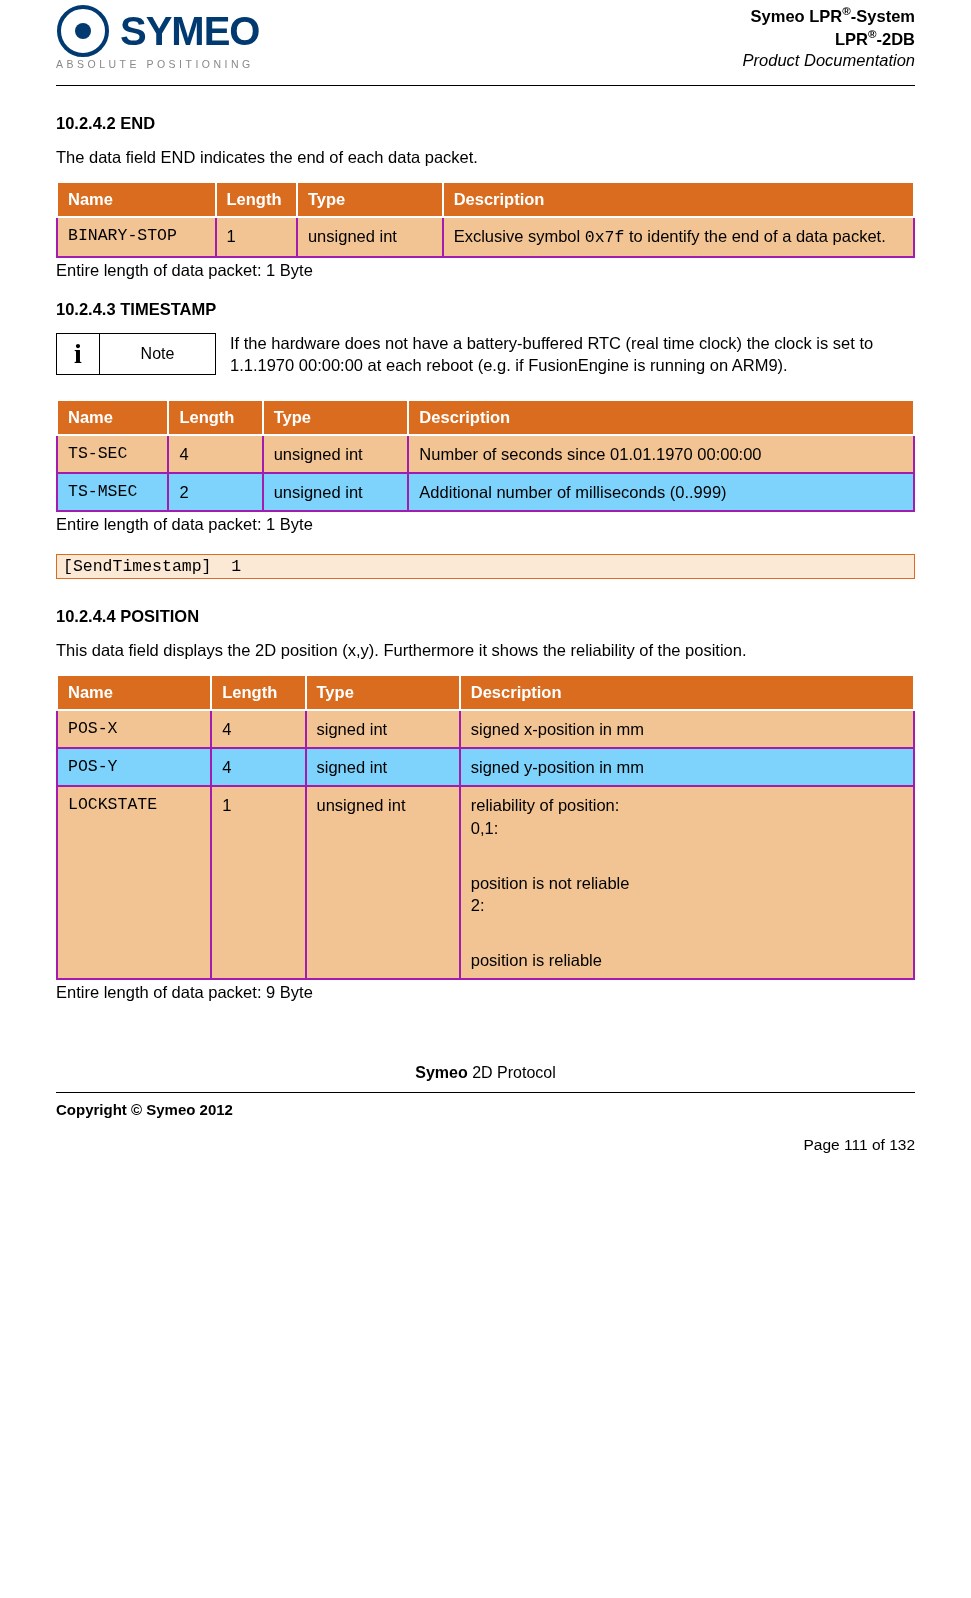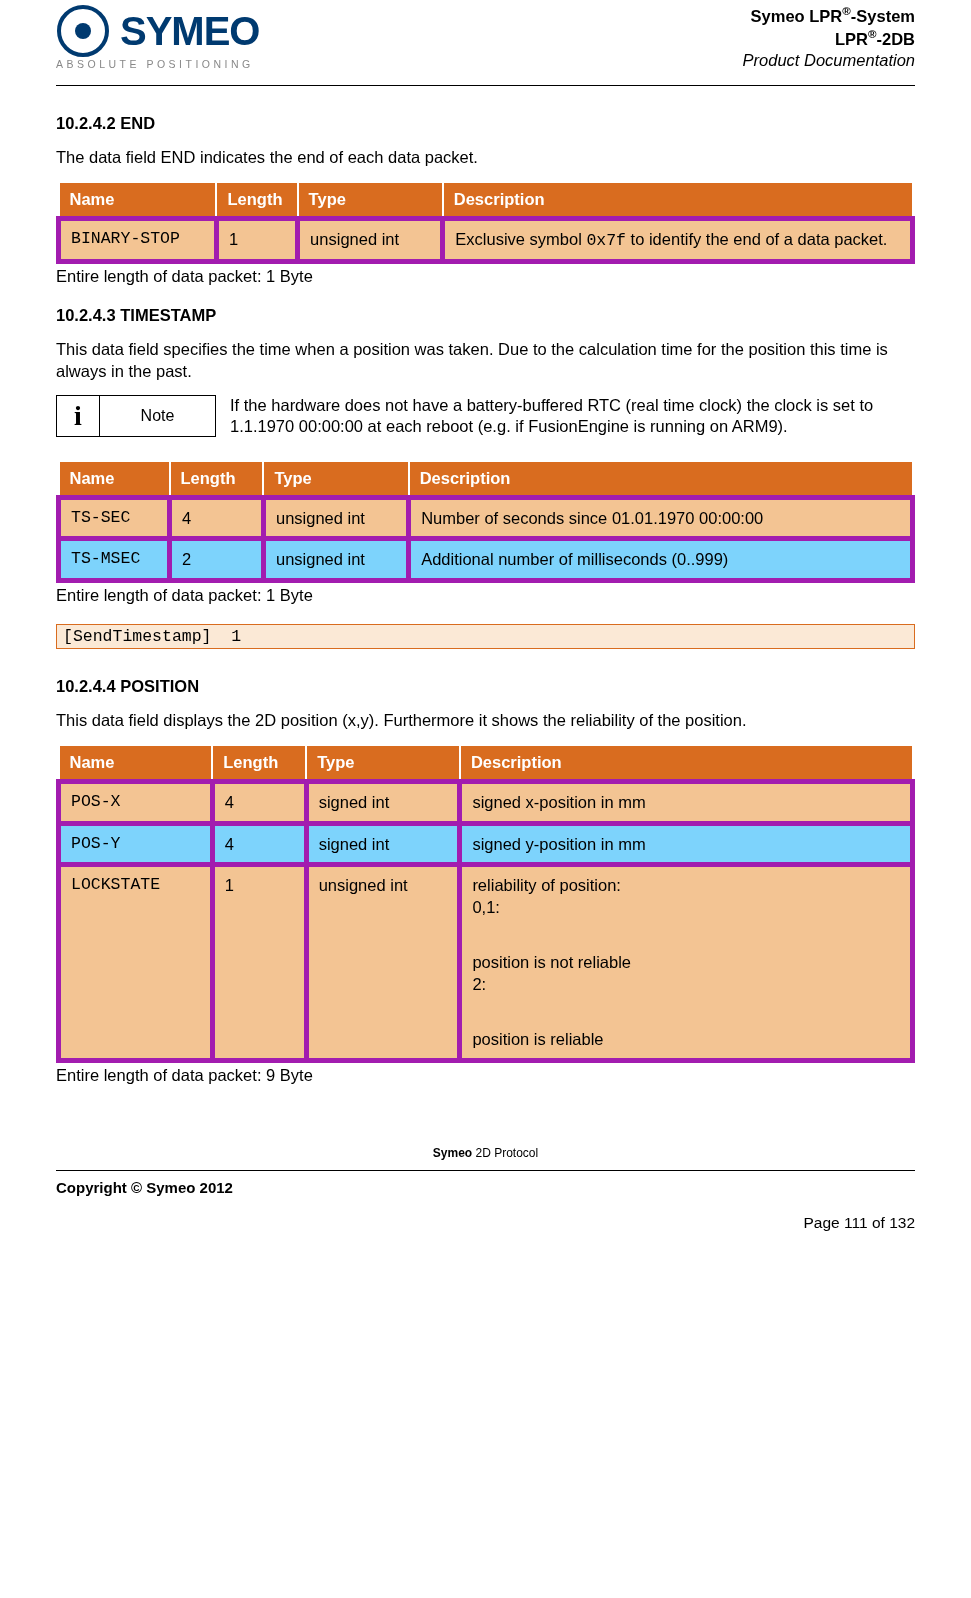--- a/index.html
+++ b/index.html
@@ -89,21 +89,21 @@
     background: #d96c1f;
     color: #fff;
     text-align: left;
     font-weight: bold;
     padding: 7px 10px;
     border: 2px solid #fff;
     font-size: 16.5px;
   }
   table.data td {
     padding: 7px 10px;
-    border: 5px solid #a21caf;
+    border: 2px solid #a21caf;
     vertical-align: top;
     font-size: 16.5px;
     line-height: 1.35;
   }
   table.data tr.row-dark td { background: #f3c493; }
   table.data tr.row-light td { background: #7dd3fc; }
   .mono { font-family: "Courier New", monospace; }
   .after-table {
     margin: 2px 0 18px 0;
   }
@@ -150,21 +150,21 @@
     margin: 6px 0 28px 0;
     white-space: pre;
     font-size: 16.5px;
   }
   .lock-desc-row { display: flex; flex-direction: column; }
   .lock-key { width: 55px; flex: 0 0 55px; }
   .footer {
     text-align: center;
     margin-top: 60px;
   }
-  .footer-protocol { font-size: 12px; }
+  .footer-protocol { font-size: 16px; }
   .footer-row {
     display: flex;
     justify-content: space-between;
     align-items: flex-end;
     margin-top: 6px;
   }
   .copyright { font-weight: bold; font-size: 15px; }
   .page-num { font-size: 15.5px; margin-top: 18px; text-align: right; }
   sup { font-size: 0.7em; }
 </style>
@@ -214,21 +214,20 @@
       <td class="mono">BINARY-STOP</td>
       <td>1</td>
       <td>unsigned int</td>
       <td><span>Exclusive symbol </span><span class="mono">0x7f</span><span> to identify the end of a data packet.</span></td>
     </tr>
   </tbody>
     </table>
   <p class="after-table">Entire length of data packet: 1 Byte</p>
 
   <h4 class="sec">10.2.4.3 TIMESTAMP</h4>
-  <p>This data field specifies the time when a position was taken. Due to the calculation time for the position this time is always in the past.</p>
   <div class="note-row">
     <div class="note-badge">
       <span class="icon">i</span>
       <span class="label">Note</span>
     </div>
     <div class="note-text">If the hardware does not have a battery-buffered RTC (real time clock) the clock is set to 1.1.1970 00:00:00 at each reboot (e.g. if FusionEngine is running on ARM9).</div>
   </div>
 
   <table class="data">
     <colgroup>

